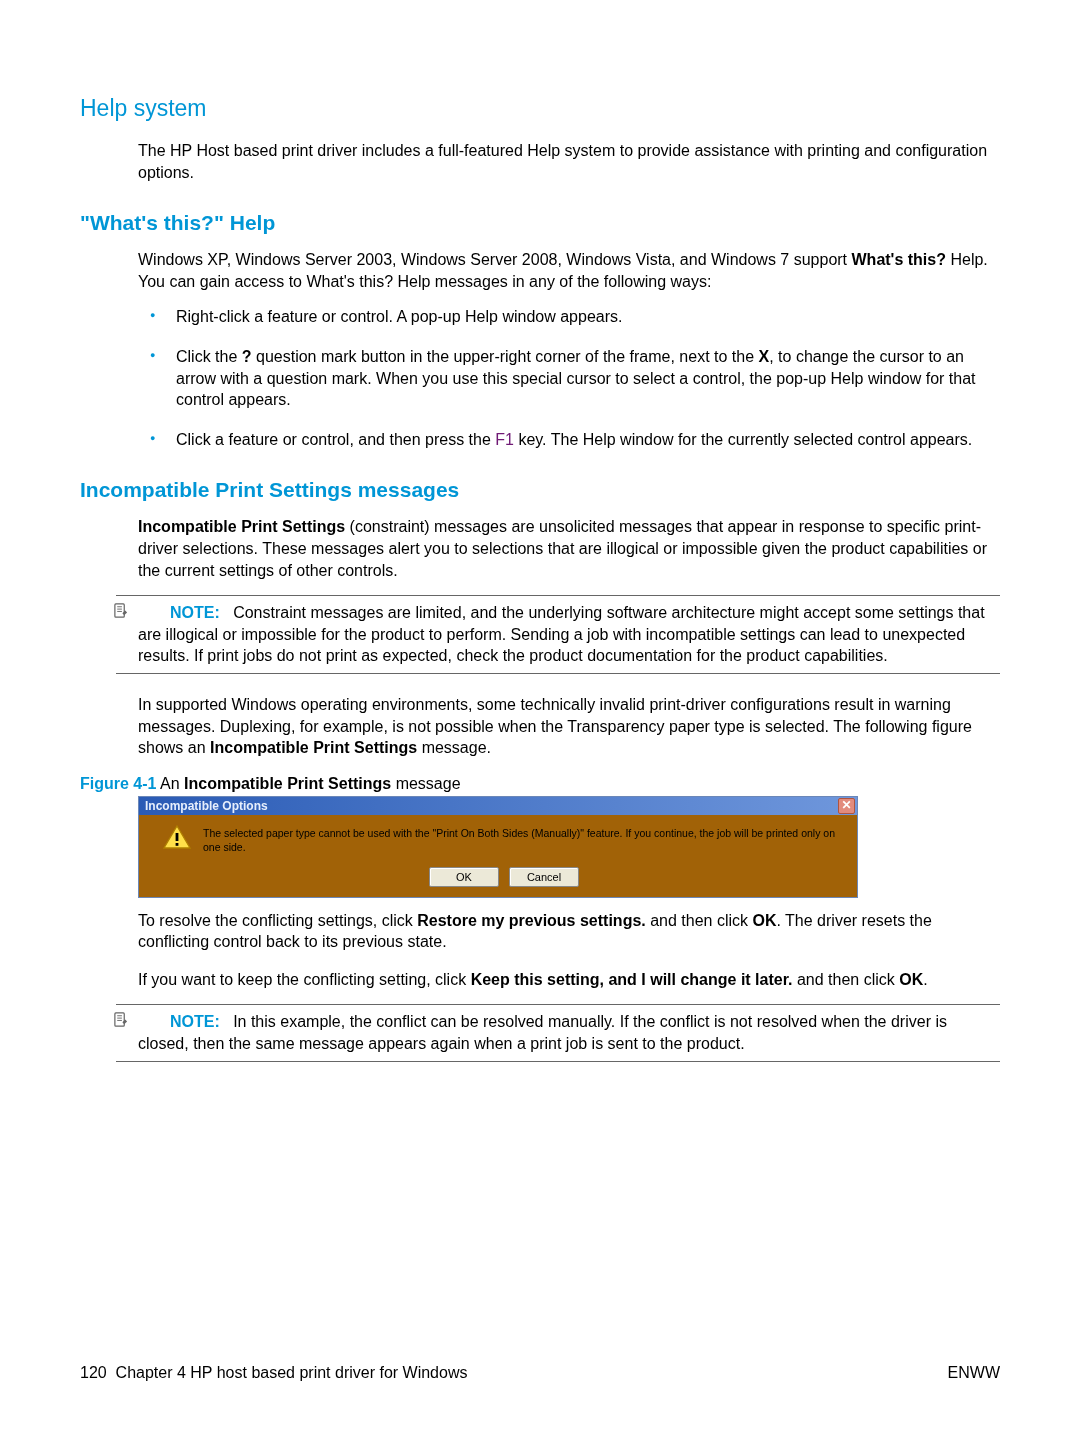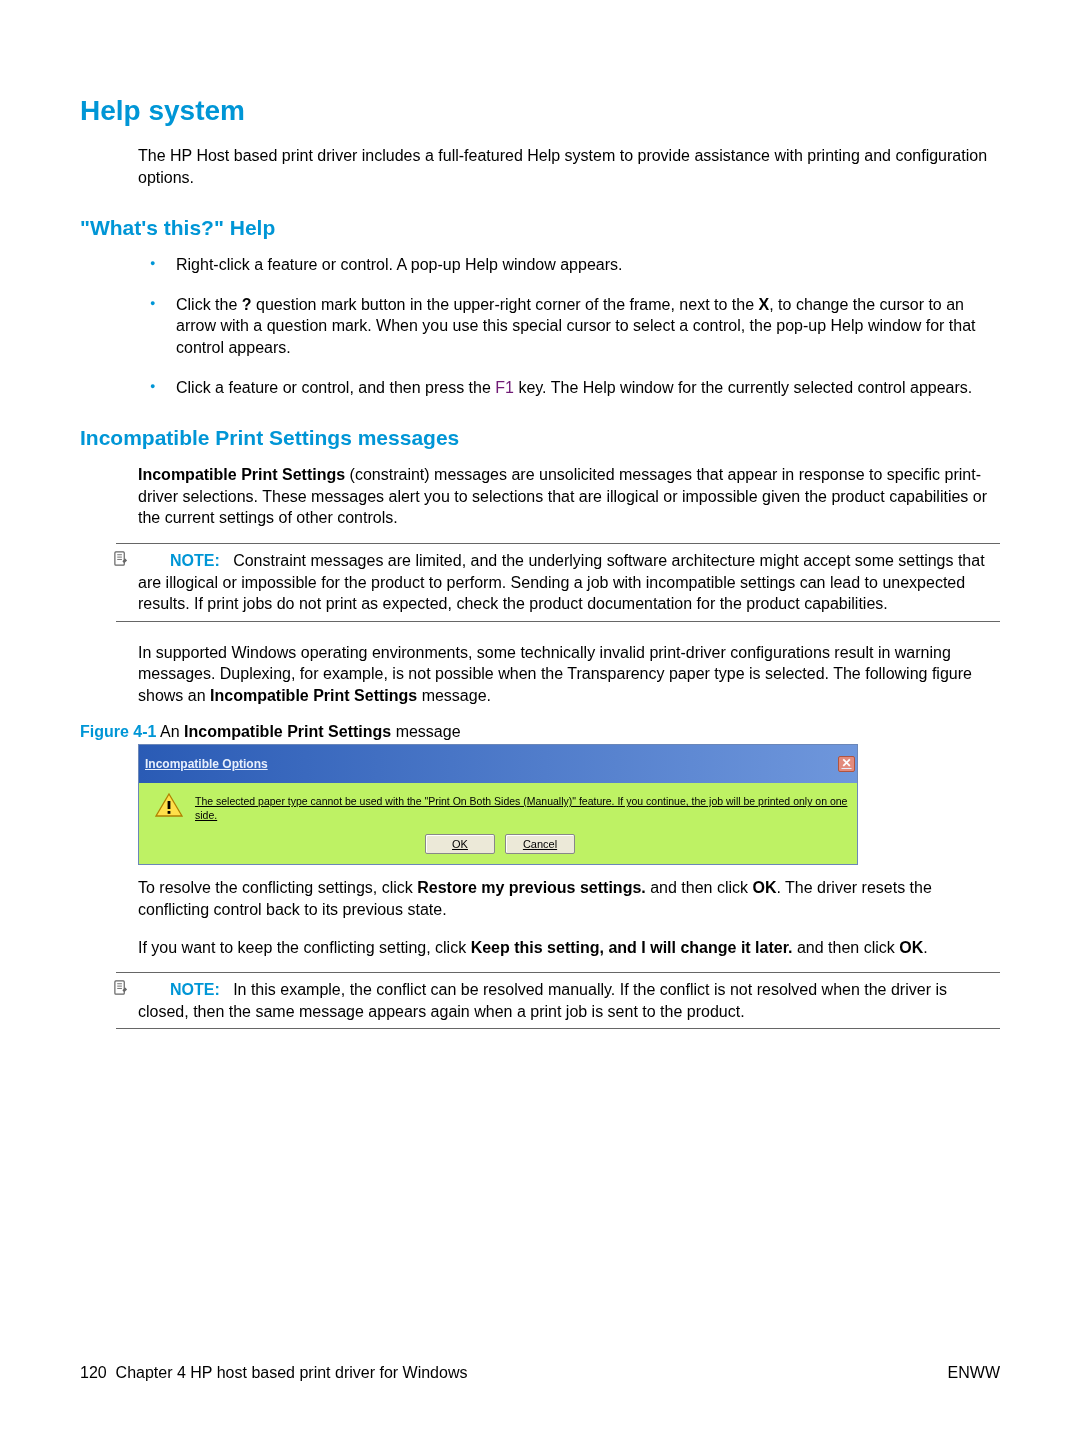--- a/index.html
+++ b/index.html
@@ -12,22 +12,22 @@
     color: #000;
     position: relative;
   }
   .page {
     position: absolute;
     left: 80px;
     top: 95px;
     width: 920px;
   }
   .h1 {
-    font-size: 28px;
-    font-weight: bold;
+    font-size: 23px;
+    font-weight: normal;
     color: #0096d6;
     margin: 0 0 18px 0;
   }
   .body-indent {
     margin-left: 58px;
     font-size: 16px;
     line-height: 1.35;
   }
   .h2 {
     font-size: 21px;
@@ -81,45 +81,43 @@
   .fig-label { color: #0096d6; font-weight: bold; }
 
   
   .dialog {
     width: 720px;
     border: 1px solid #6b87b8;
   }
   .dialog-titlebar {
     display: flex;
     align-items: center;
-    height: 38px;
+    height: 18px;
     padding: 0 2px 0 6px;
     font-size: 12px;
     font-weight: bold;
     color: #e7effc;
     background: linear-gradient(to right, #2a5bb5, #6f97dc);
-    text-decoration: underline;
   }
   .dialog-titlebar .spacer { flex: 1; }
   .dialog-close {
     width: 17px;
     height: 16px;
     background: #e28b7d;
     border: 1px solid #b0543f;
     color: #fff;
     font-size: 12px;
     font-weight: bold;
     text-align: center;
     line-height: 13px;
     border-radius: 2px;
   }
   .dialog-body {
-    background: #bef264;
-    padding: 8px 8px 10px 12px;
-    text-decoration: underline;
+    background: #a16207;
+    padding: 8px 8px 10px 20px;
   }
   .dialog-row { display: flex; align-items: flex-start; }
   .warn-icon {
     width: 28px; height: 24px;
     margin: 2px 12px 0 4px;
     position: relative;
     flex-shrink: 0;
   }
   .warn-icon svg { width: 28px; height: 24px; display: block; }
   .dialog-msg {
@@ -160,20 +158,23 @@
 </head>
 <body>
 
 <div class="page">
   <div class="h1">Help system</div>
 
   <div class="body-indent">The HP Host based print driver includes a full-featured Help system to provide assistance with printing and configuration options.</div>
 
   <div class="h2">"What's this?" Help</div>
 
+  <div class="body-indent">
+    <span>Windows XP, Windows Server 2003, Windows Server 2008, Windows Vista, and Windows 7 support </span><b>What's this?</b><span> Help. You can gain access to What's this? Help messages in any of the following ways:</span>
+  </div>
 
   <div class="body-indent">
     <ul class="bullets">
       <li>Right-click a feature or control. A pop-up Help window appears.</li>
       <li>
         <span>Click the </span><b>?</b><span> question mark button in the upper-right corner of the frame, next to the </span><b>X</b><span>, to change the cursor to an arrow with a question mark. When you use this special cursor to select a control, the pop-up Help window for that control appears.</span>
       </li>
       <li>
         <span>Click a feature or control, and then press the </span><span class="key">F1</span><span> key. The Help window for the currently selected control appears.</span>
       </li>

